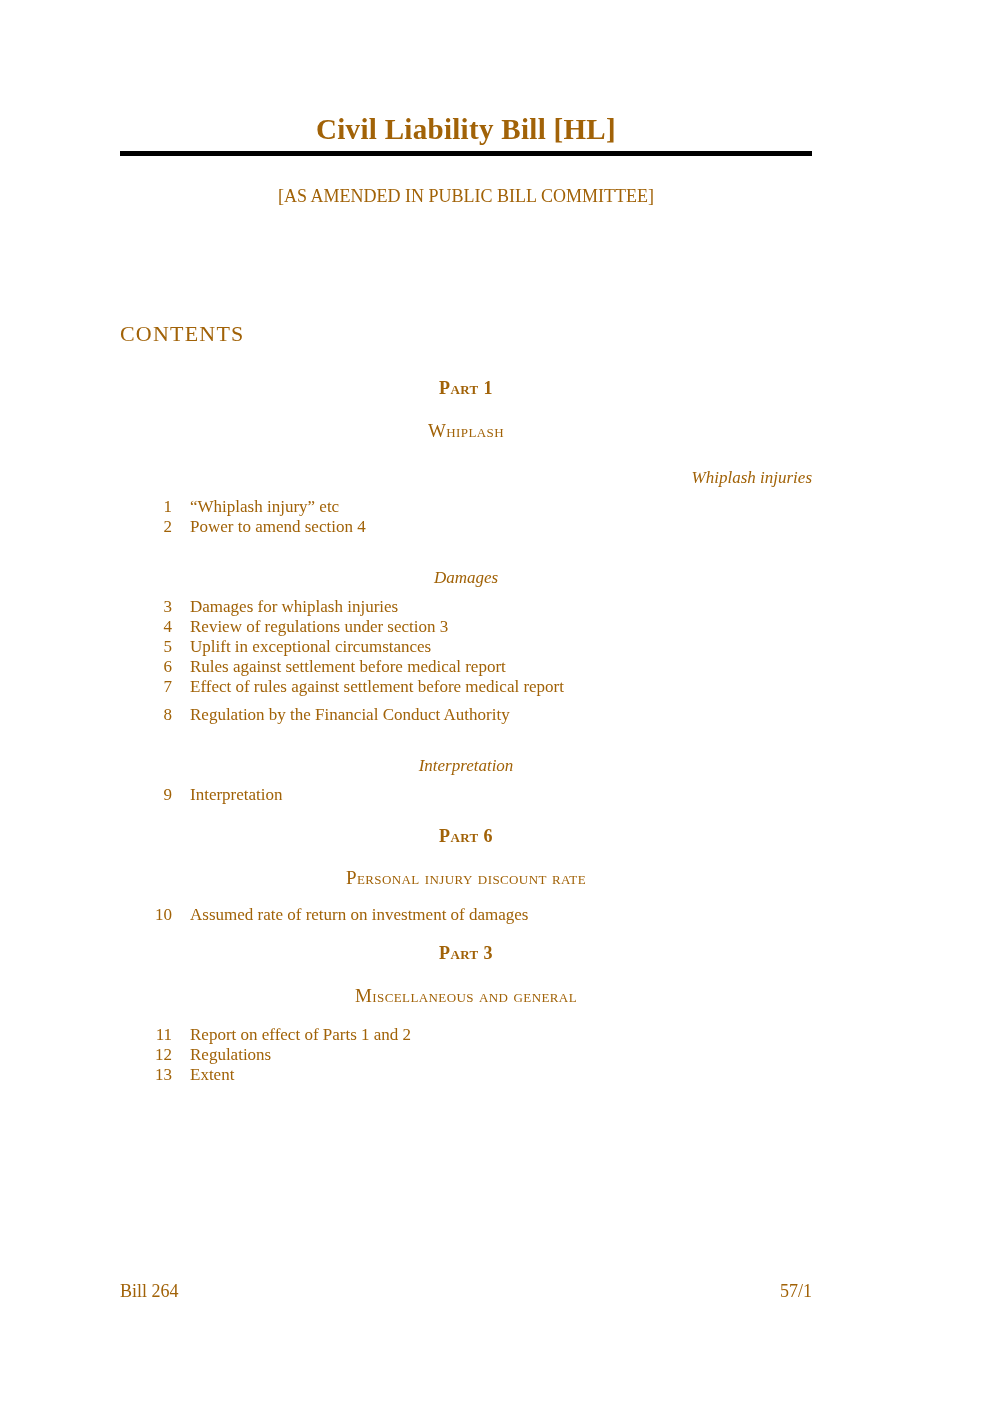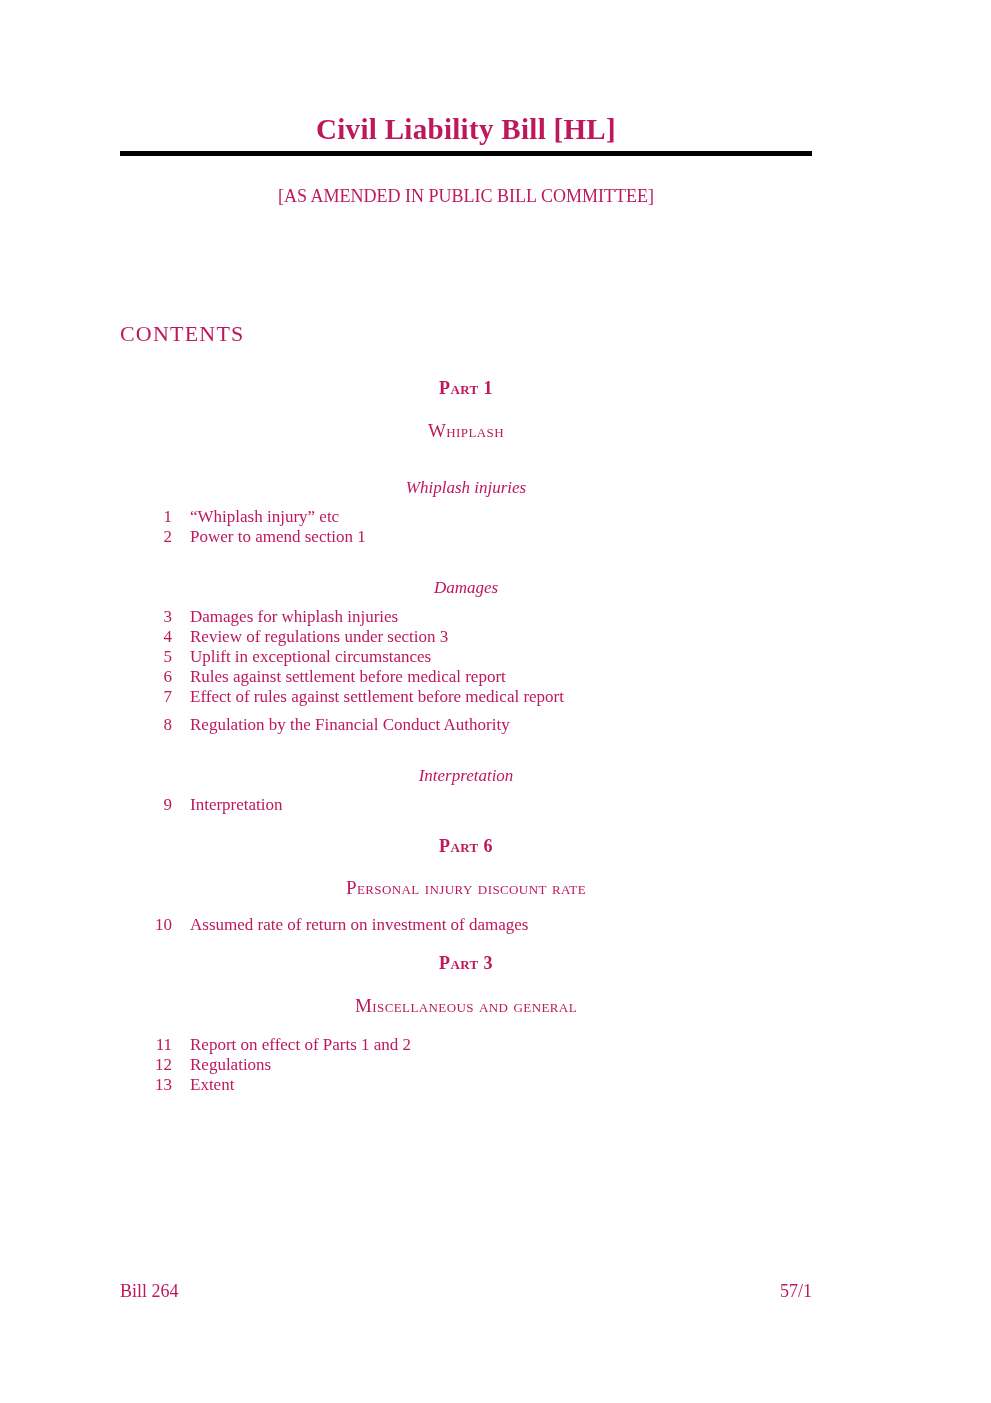--- a/index.html
+++ b/index.html
@@ -3,21 +3,21 @@
 <meta charset="utf-8">
 <style>
   * { margin: 0; padding: 0; box-sizing: border-box; }
   html, body { background: #ffffff; }
   .page {
     position: relative;
     width: 991px;
     height: 1403px;
     margin: 0 auto;
     background: #ffffff;
-    color: #be185d;
+    color: #a16207;
     font-family: "Liberation Serif", "DejaVu Serif", serif;
     padding: 112px 179px 0 120px;
     overflow: hidden;
   }
   .doc-title {
     font-size: 29px;
     line-height: 34px;
     font-weight: bold;
     text-align: center;
     letter-spacing: 0.3px;
@@ -71,21 +71,21 @@
   .toc-num {
     flex: none;
     width: 52px;
     text-align: right;
   }
   .toc-text {
     margin-left: 18px;
   }
   .mt-part1 { margin-top: 30px; }
   .mt-whiplash { margin-top: 21px; }
-  .mt-gh1 { margin-top: 35px; }
+  .mt-gh1 { margin-top: 25px; text-align: right; }
   .mt-gh { margin-top: 30px; }
   .mt-gh-settle { margin-top: 31px; }
   .mt-part2 { margin-top: 20px; }
   .mt-part2name { margin-top: 20px; }
   .mt-items10 { margin-top: 16px; }
   .mt-part3 { margin-top: 17px; }
   .mt-part3name { margin-top: 21px; }
   .mt-items11 { margin-top: 18px; }
   .footer {
     position: absolute;
@@ -115,21 +115,21 @@
   <div class="part-name mt-whiplash">Whiplash</div>
 
   <div class="group-heading mt-gh1">Whiplash injuries</div>
   <div class="toc-group">
     <div class="toc-item">
       <span class="toc-num">1</span>
       <span class="toc-text">“Whiplash injury” etc</span>
     </div>
     <div class="toc-item">
       <span class="toc-num">2</span>
-      <span class="toc-text">Power to amend section 1</span>
+      <span class="toc-text">Power to amend section 4</span>
     </div>
   </div>
 
   <div class="group-heading mt-gh">Damages</div>
   <div class="toc-group">
     <div class="toc-item">
       <span class="toc-num">3</span>
       <span class="toc-text">Damages for whiplash injuries</span>
     </div>
     <div class="toc-item">

